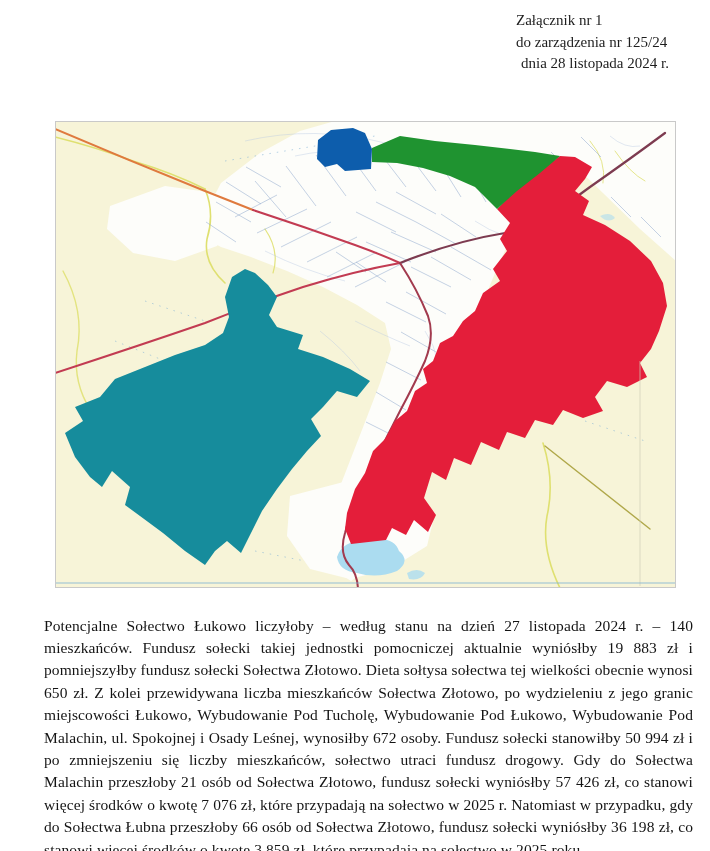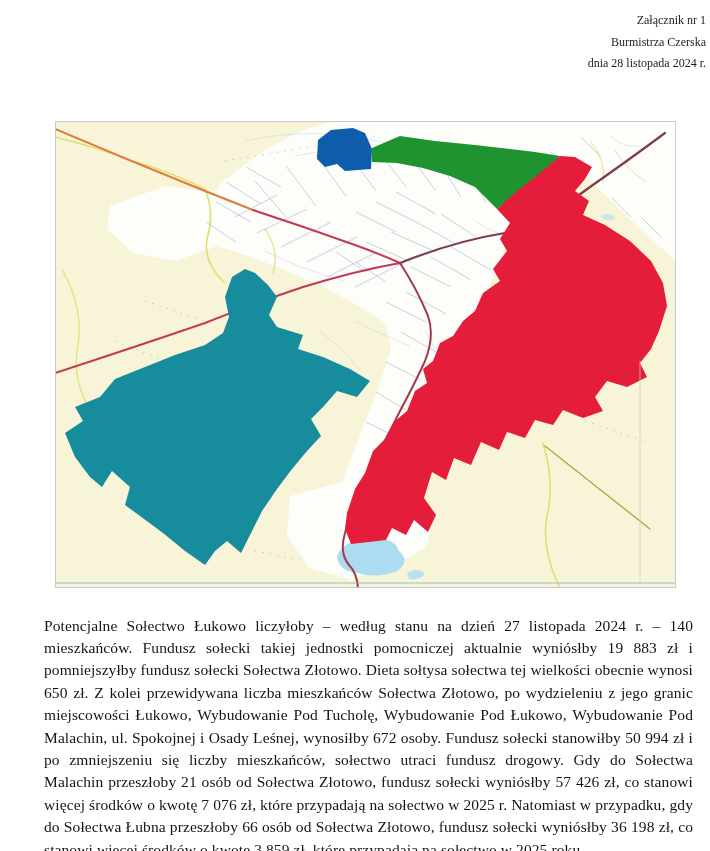--- a/index.html
+++ b/index.html
@@ -10,25 +10,24 @@
     background: #ffffff;
     font-family: "Liberation Serif", "DejaVu Serif", serif;
     color: #1b1b1b;
     overflow: hidden;
   }
   .doc-header {
     position: absolute;
     left: 516px;
     top: 10px;
     width: 190px;
-    font-size: 12px;
+    font-size: 15px;
     line-height: 21.6px;
     color: #1d1d1d;
     white-space: nowrap;
-    text-align: right;
   }
   .doc-header .hline:last-child { padding-left: 5px; font-family: Liberation Serif, serif; }
   .map-figure {
     position: absolute;
     left: 55px;
     top: 121px;
     width: 621px;
     height: 467px;
   }
   .map-figure svg { display: block; }
@@ -44,21 +43,21 @@
     letter-spacing: 0.1px;
   }
 </style>
 </head>
 <body>
 
 <div class="page">
 
   <div class="doc-header">
     <div class="hline">Załącznik nr 1</div>
-    <div class="hline">Burmistrza Czerska</div>
+    <div class="hline">do zarządzenia nr 125/24</div>
     <div class="hline">dnia 28 listopada 2024 r.</div>
   </div>
 
   <div class="map-figure">
     <svg width="621" height="467" viewBox="0 0 621 467" xmlns="http://www.w3.org/2000/svg">
 
       <rect x="0" y="0" width="621" height="467" fill="#f7f4d8"></rect>
 
       <g>
         <path d="M140,112 L166,62 L205,32 L245,10 L280,0 L621,0 L621,140 L585,108 L548,72 L517,42 L492,62 L470,90 L455,118 L440,152 L426,186 L412,222 L398,258 L382,294 L366,328 L348,356 L328,388 L312,414 L318,444 L296,460 L272,444 L274,406 L284,368 L298,332 L312,296 L325,262 L336,228 L330,202 L302,184 L268,166 L232,150 L196,136 L166,126 Z" fill="#fdfdfa"></path>

